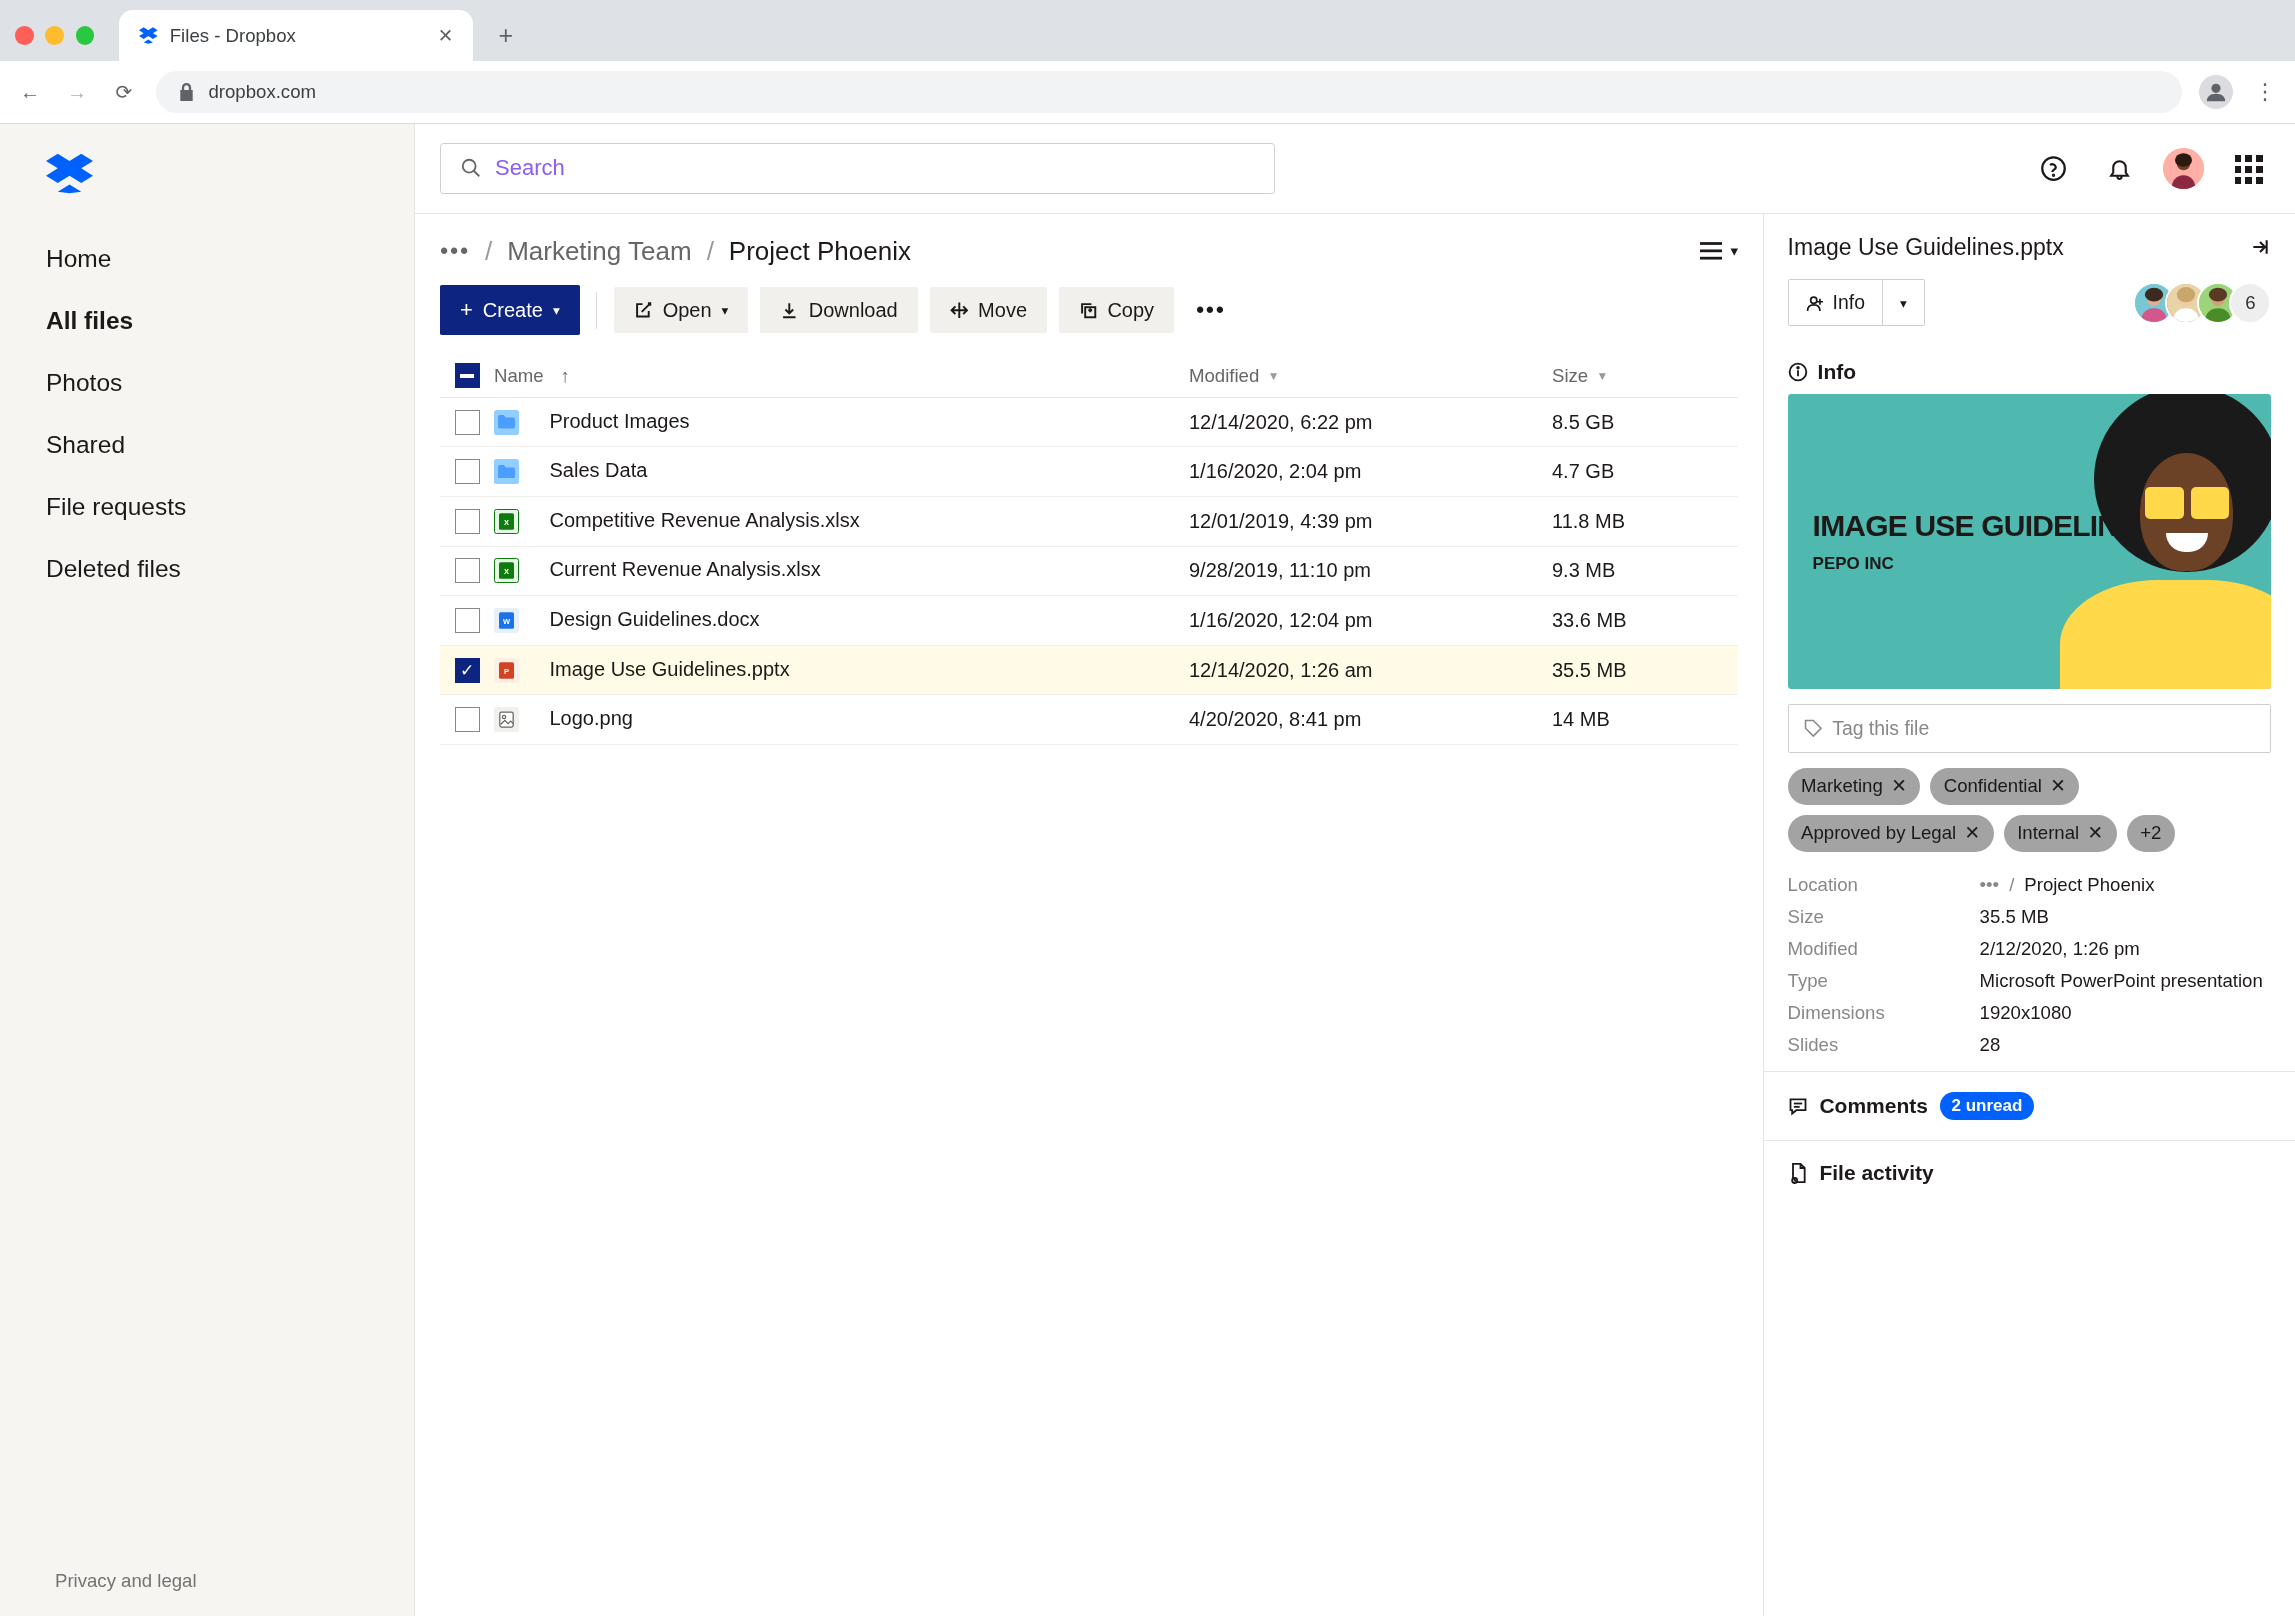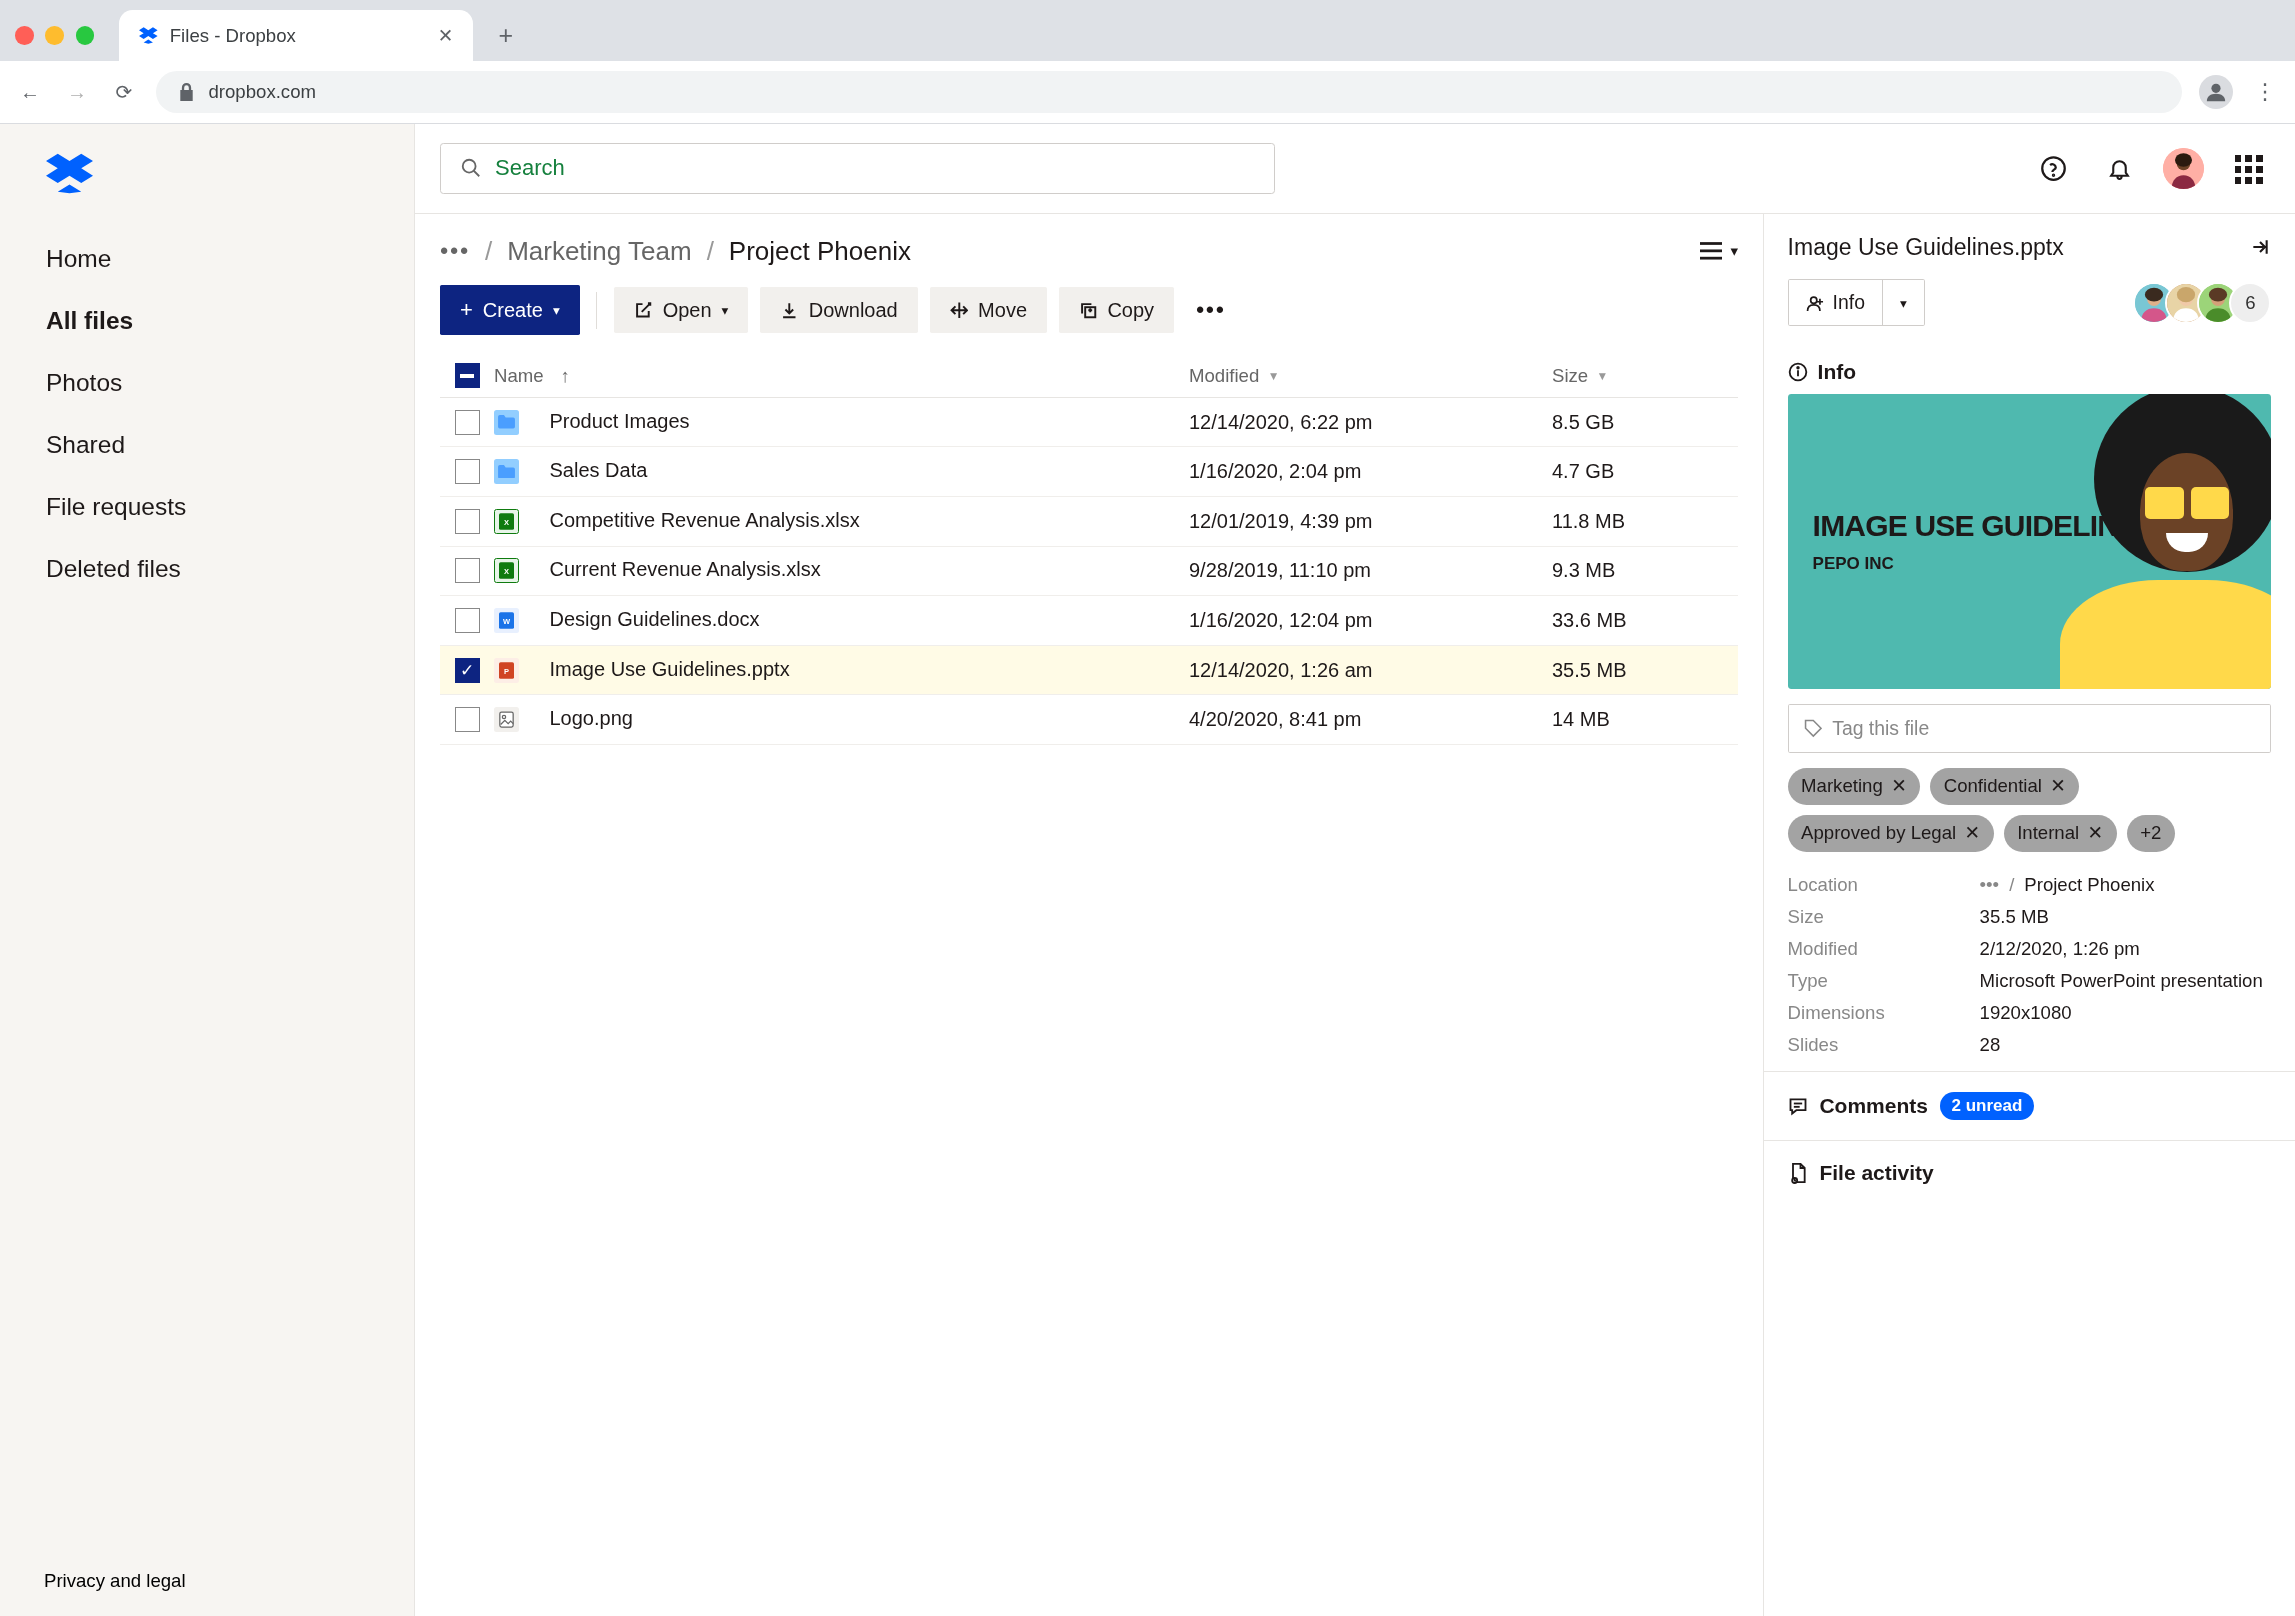--- a/index.html
+++ b/index.html
@@ -39,25 +39,25 @@
 .vdots{color:#5f6368;font-size:22px;width:30px;text-align:center;}
 
 
 .app { flex:1; display:flex; overflow:hidden;}
 .sidebar { width: 414px; background:#f7f5f2; padding: 29px 0 0 0; display:flex; flex-direction:column;}
 .dbx-logo { padding: 0 0 34px 46px; }
 .dbx-logo svg{width:47px;height:41px;}
 .nav-list { list-style:none; }
 .nav-item { font-size: 24.5px; padding: 17px 46px; cursor:pointer; color:#1e1919;}
 .nav-item.active { font-weight: 600; }
-.sidebar-footer{ margin-top:auto; padding: 25px 44px; font-size:18.6px; color:#000000;}
+.sidebar-footer{ margin-top:auto; padding: 25px 44px; font-size:18.6px; color:#737373;margin-left:11px;}
 
 .main { flex:1; display:flex; flex-direction:column; background:#fff; border-left:0.8px solid #e7e5e2;}
 .topbar { display:flex; align-items:center; padding: 18.6px 25px; gap:22px; }
-.search { width: 835px; border:0.8px solid #d0cdca; border-radius:3.4px; padding: 11.8px 18.6px; display:flex; align-items:center; gap:13.5px; font-size:22px; color:#15803d;}
+.search { width: 835px; border:0.8px solid #d0cdca; border-radius:3.4px; padding: 11.8px 18.6px; display:flex; align-items:center; gap:13.5px; font-size:22px; color:#8b5cf6;}
 .topbar-spacer{flex:1;}
 .top-icon{width:44px;height:44px;display:flex;align-items:center;justify-content:center;font-size:25px;color:#1e1919;border-radius:50%;}
 .avatar{width:41px;height:41px;border-radius:50%;background:#ffafa5;overflow:hidden;display:flex;align-items:center;justify-content:center;font-size:17px;}
 .grid-icn{display:grid;grid-template-columns:repeat(3,1fr);gap:4.2px;width:27px;height:27px;}
 .grid-icn span{width:6.8px;height:6.8px;background:#1e1919;}
 
 .content-row{flex:1; display:flex; border-top:0.8px solid #e7e5e2; overflow:hidden;}
 .file-area{flex:1; padding: 22px 25px; display:flex; flex-direction:column;}
 .breadcrumb{display:flex;align-items:center;gap:15px;font-size:26px;padding-bottom:18.6px;}
 .bc-more{color:#666;font-size:23.6px;letter-spacing:1.7px;}

